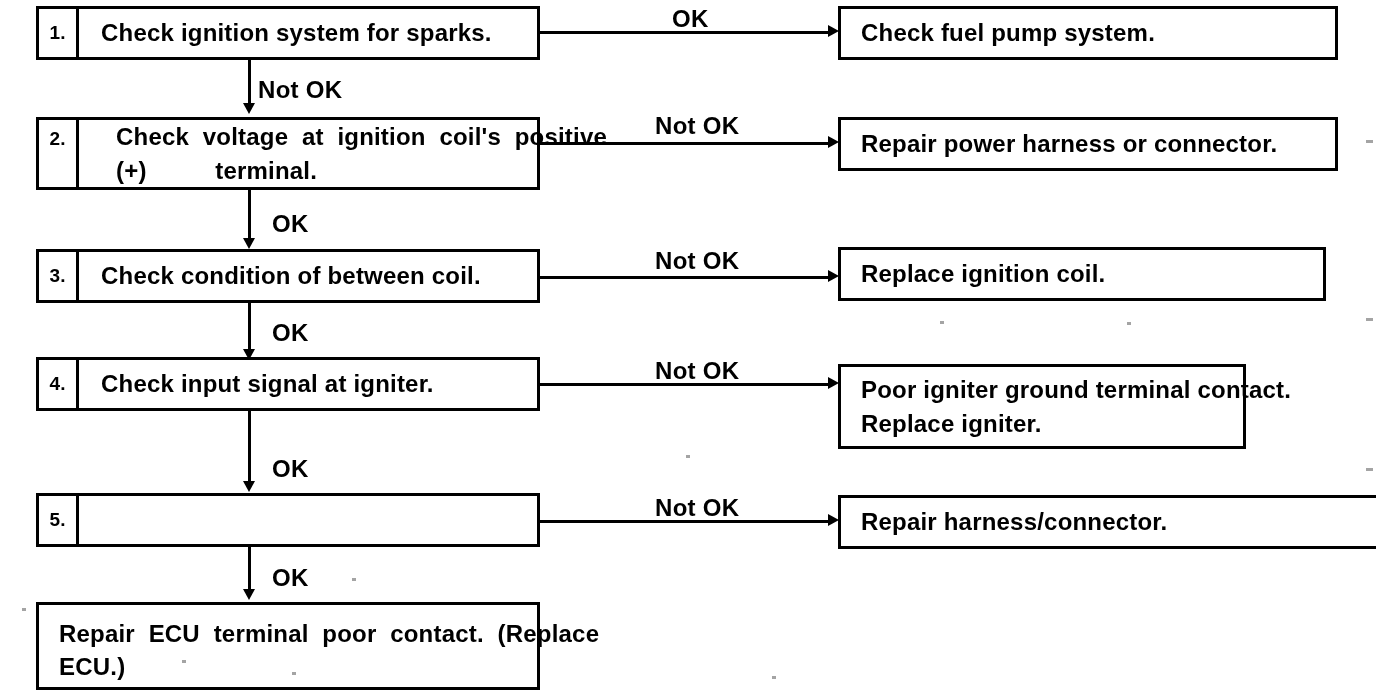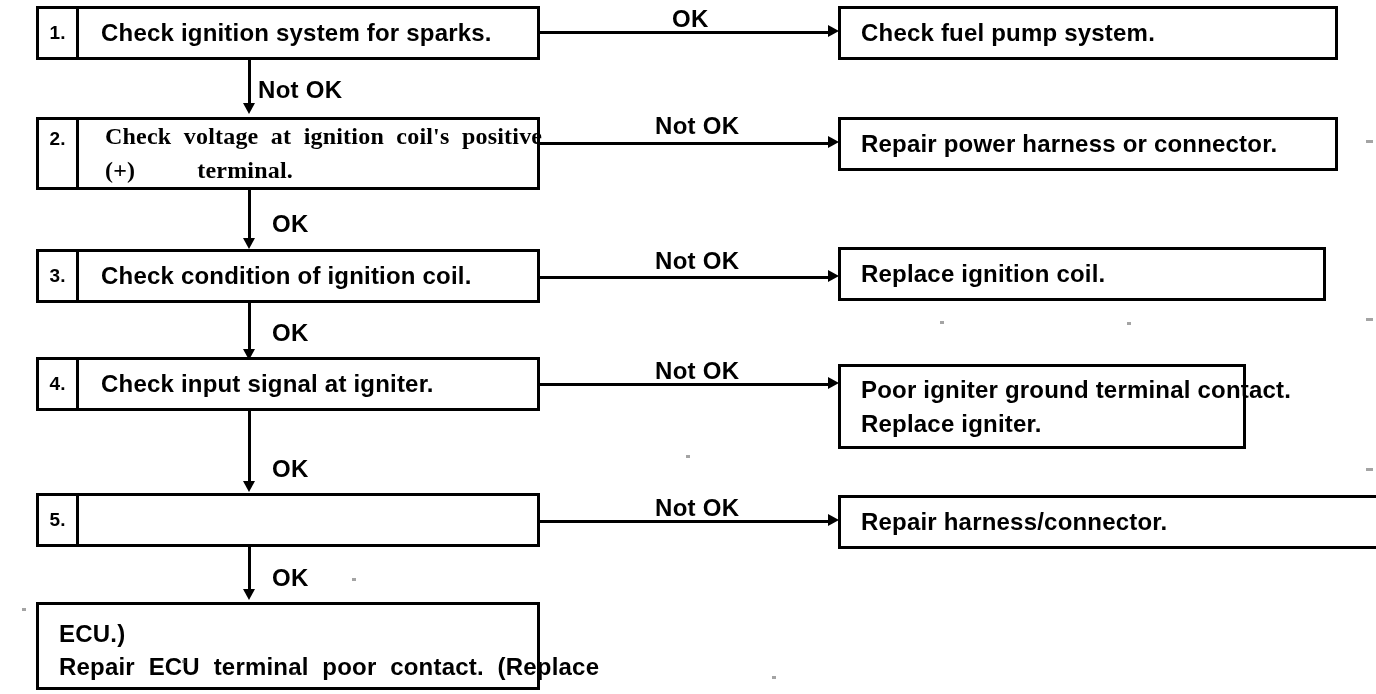--- a/index.html
+++ b/index.html
@@ -43,21 +43,21 @@
     display:flex;
     flex-direction:column;
     justify-content:center;
     padding:0 0 0 22px;
     font-size:24px;
     font-weight:bold;
     line-height:1.38;
     letter-spacing:.2px;
   }
   .box-text.tight{padding-left:4px;}
-  .box-text.justified{padding-left:26px;padding-right:14px;font-family:Liberation Serif, serif;}
+  .box-text.justified{padding-left:37px;padding-right:14px;}
   .box-text .ln{white-space:pre;display:block;}
   .box-text .ln.spread{letter-spacing:.2px;}
   .box.result .box-text{padding-left:20px;}
   .box.terminal .box-text{padding-left:20px;padding-right:14px;}
 
   
   .vline{
     position:absolute;
     width:3px;
     background:#000;
@@ -140,21 +140,21 @@
     </div>
   </div>
 
   <div class="vline" style="left:248px;top:190px;height:50px;"></div>
   <div class="arrow-down" style="left:243px;top:238px;"></div>
   <div class="edge-label" style="left:272px;top:210px;">OK</div>
 
   <div class="box step" style="left:36px;top:249px;width:504px;height:54px;">
     <div class="num-cell">3.</div>
     <div class="box-text">
-      <span class="ln">Check condition of ignition coil.</span>
+      <span class="ln">Check condition of between coil.</span>
     </div>
   </div>
 
   <div class="hline" style="left:540px;top:276px;width:292px;"></div>
   <div class="arrow-right" style="left:828px;top:270px;"></div>
   <div class="edge-label" style="left:655px;top:247px;">Not OK</div>
 
   <div class="box result" style="left:838px;top:247px;width:488px;height:54px;">
     <div class="box-text">
       <span class="ln">Replace ignition coil.</span>
@@ -200,22 +200,22 @@
       <span class="ln">Repair harness/connector.</span>
     </div>
   </div>
 
   <div class="vline" style="left:248px;top:547px;height:44px;"></div>
   <div class="arrow-down" style="left:243px;top:589px;"></div>
   <div class="edge-label" style="left:272px;top:564px;">OK</div>
 
   <div class="box terminal" style="left:36px;top:602px;width:504px;height:88px;">
     <div class="box-text" style="padding-left:20px;padding-right:14px;justify-content:flex-start;padding-top:12px;">
+      <span class="ln">Repair  ECU  terminal  poor  contact.  (Replace</span>
       <span class="ln">ECU.)</span>
-      <span class="ln">Repair  ECU  terminal  poor  contact.  (Replace</span>
     </div>
   </div>
 
   <div class="speck" style="left:1366px;top:140px;width:7px;height:3px;"></div>
   <div class="speck" style="left:1366px;top:318px;width:7px;height:3px;"></div>
   <div class="speck" style="left:1366px;top:468px;width:7px;height:3px;"></div>
   <div class="speck" style="left:686px;top:455px;width:4px;height:3px;"></div>
   <div class="speck" style="left:940px;top:321px;width:4px;height:3px;"></div>
   <div class="speck" style="left:1127px;top:322px;width:4px;height:3px;"></div>
   <div class="speck" style="left:352px;top:578px;width:4px;height:3px;"></div>

